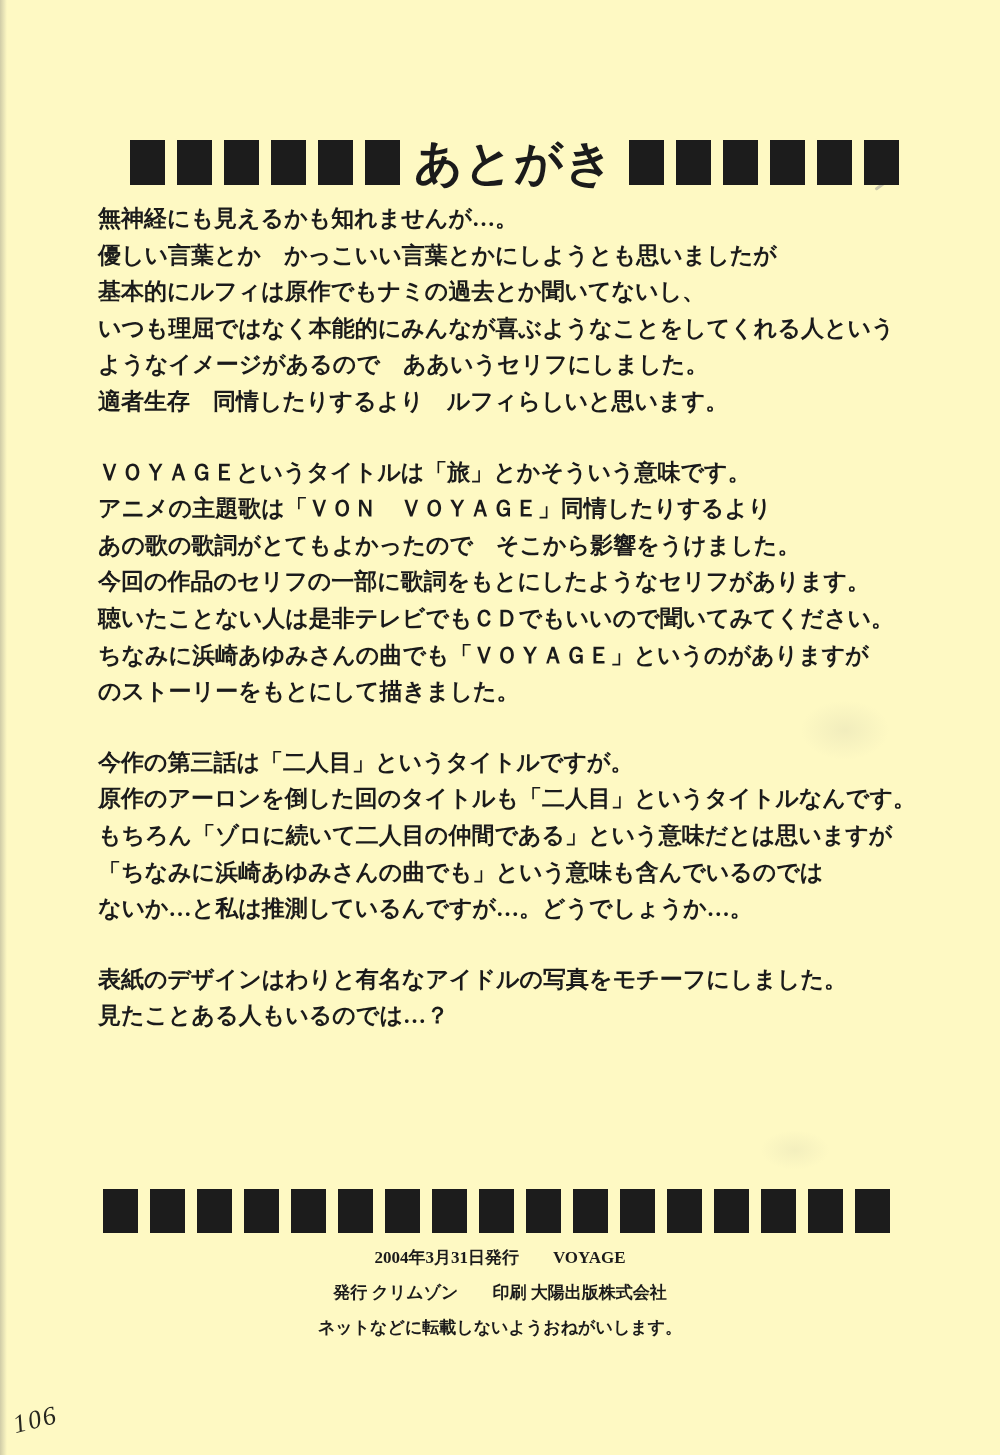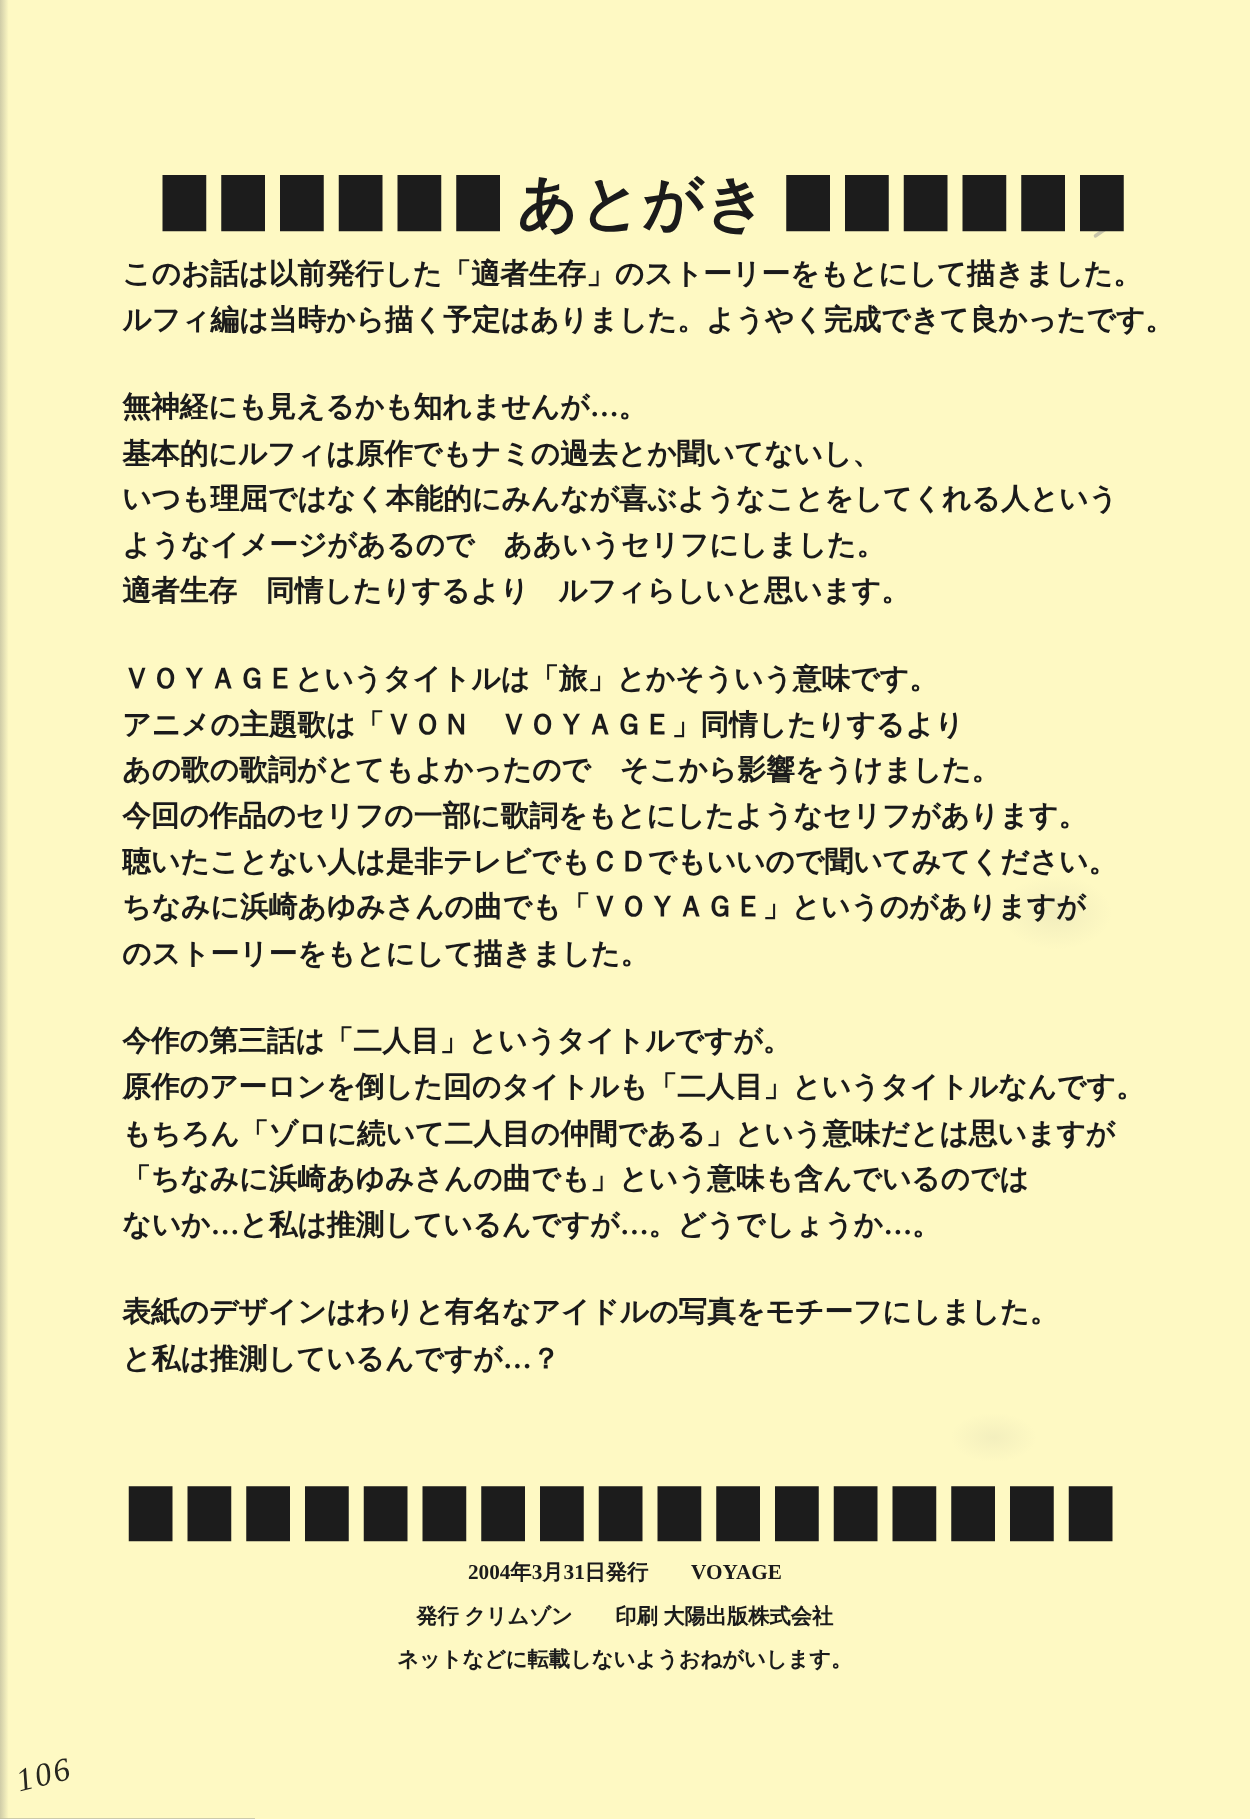--- a/index.html
+++ b/index.html
@@ -83,25 +83,22 @@
         <div class="sq" style="background: rgb(28, 28, 28);"></div>
         <div class="sq" style="background: rgb(28, 28, 28);"></div>
         <div class="sq" style="background: rgb(28, 28, 28);"></div>
         <div class="sq" style="background: rgb(28, 28, 28);"></div>
         <div class="sq" style="background: rgb(28, 28, 28);"></div>
       </div>
   </div>
 
   <div class="body-text" id="bodyText">
       <div class="para">
-        <div class="line">このお話は以前発行した「適者生存」のストーリーをもとにして描きました。</div>
-        <div class="line">ルフィ編は当時から描く予定はありました。ようやく完成できて良かったです。</div>
-      </div>
-      <div class="para">
         <div class="line">無神経にも見えるかも知れませんが…。</div>
+        <div class="line">優しい言葉とか　かっこいい言葉とかにしようとも思いましたが</div>
         <div class="line">基本的にルフィは原作でもナミの過去とか聞いてないし、</div>
         <div class="line">いつも理屈ではなく本能的にみんなが喜ぶようなことをしてくれる人という</div>
         <div class="line">ようなイメージがあるので　ああいうセリフにしました。</div>
         <div class="line">適者生存　同情したりするより　ルフィらしいと思います。</div>
       </div>
       <div class="para">
         <div class="line">ＶＯＹＡＧＥというタイトルは「旅」とかそういう意味です。</div>
         <div class="line">アニメの主題歌は「ＶＯＮ　ＶＯＹＡＧＥ」同情したりするより</div>
         <div class="line">あの歌の歌詞がとてもよかったので　そこから影響をうけました。</div>
         <div class="line">今回の作品のセリフの一部に歌詞をもとにしたようなセリフがあります。</div>
@@ -111,21 +108,21 @@
       </div>
       <div class="para">
         <div class="line">今作の第三話は「二人目」というタイトルですが。</div>
         <div class="line">原作のアーロンを倒した回のタイトルも「二人目」というタイトルなんです。</div>
         <div class="line">もちろん「ゾロに続いて二人目の仲間である」という意味だとは思いますが</div>
         <div class="line">「ちなみに浜崎あゆみさんの曲でも」という意味も含んでいるのでは</div>
         <div class="line">ないか…と私は推測しているんですが…。どうでしょうか…。</div>
       </div>
       <div class="para">
         <div class="line">表紙のデザインはわりと有名なアイドルの写真をモチーフにしました。</div>
-        <div class="line">と私は推測しているんですが…？</div>
+        <div class="line">見たことある人もいるのでは…？</div>
       </div>
     </div>
 
   <div class="sq-group bottom-row" id="bottomSquares">
       <div class="sq" style="background: rgb(28, 28, 28);"></div>
       <div class="sq" style="background: rgb(28, 28, 28);"></div>
       <div class="sq" style="background: rgb(28, 28, 28);"></div>
       <div class="sq" style="background: rgb(28, 28, 28);"></div>
       <div class="sq" style="background: rgb(28, 28, 28);"></div>
       <div class="sq" style="background: rgb(28, 28, 28);"></div>

